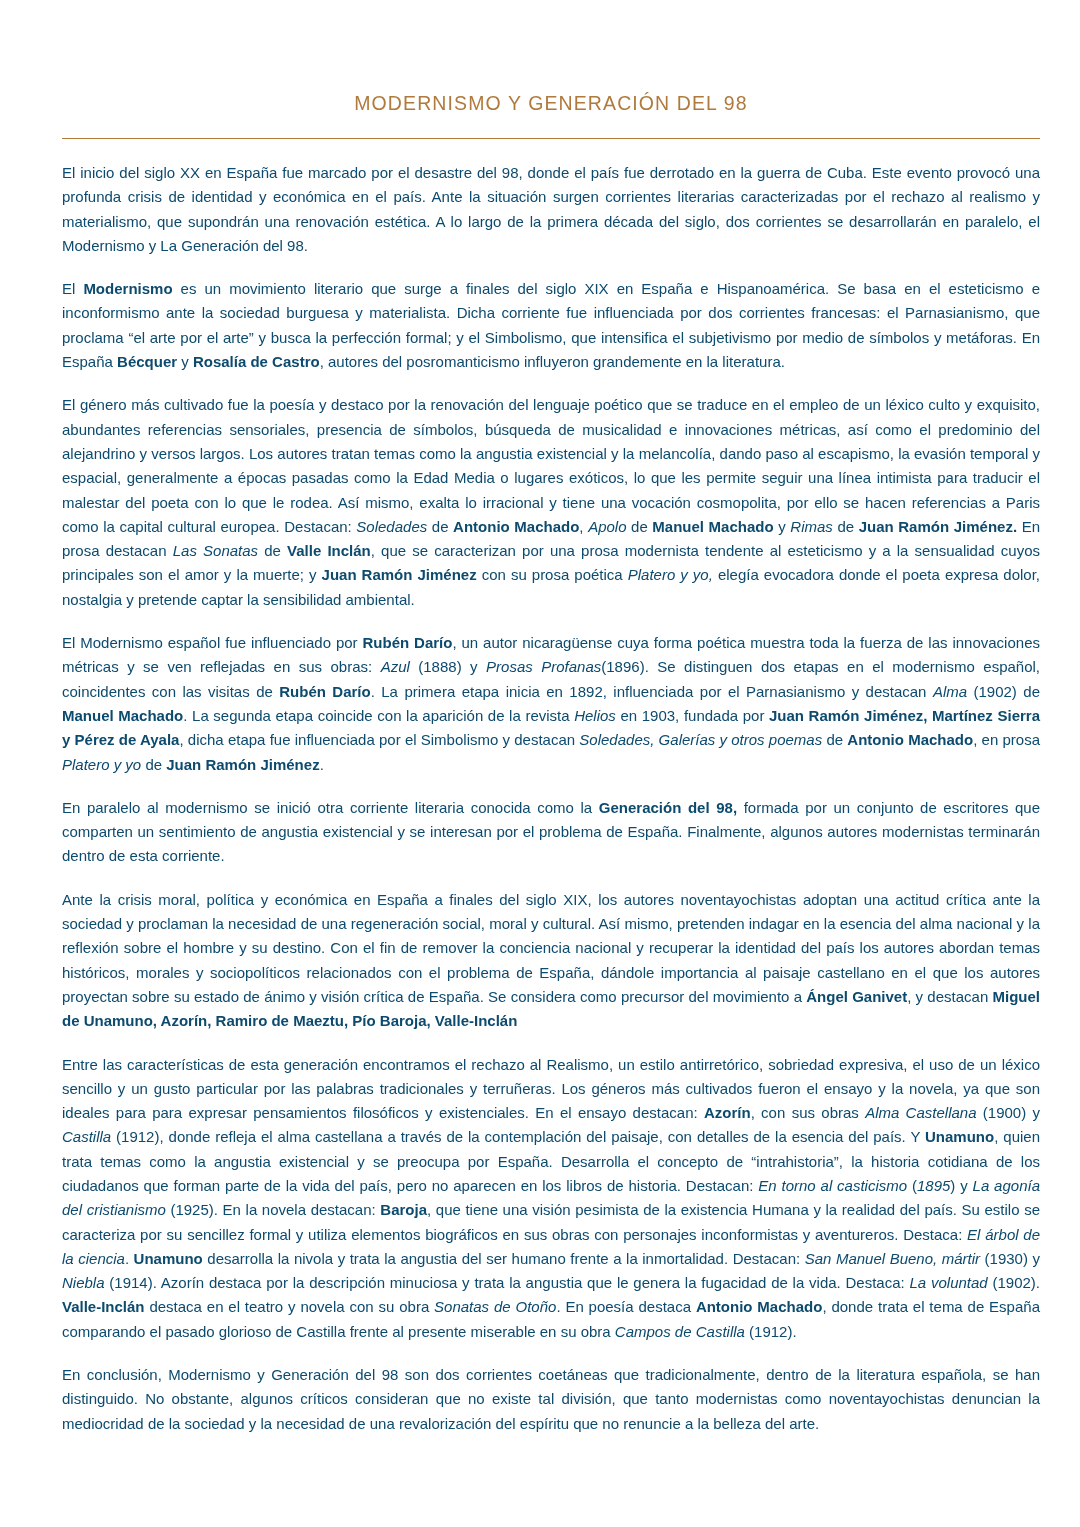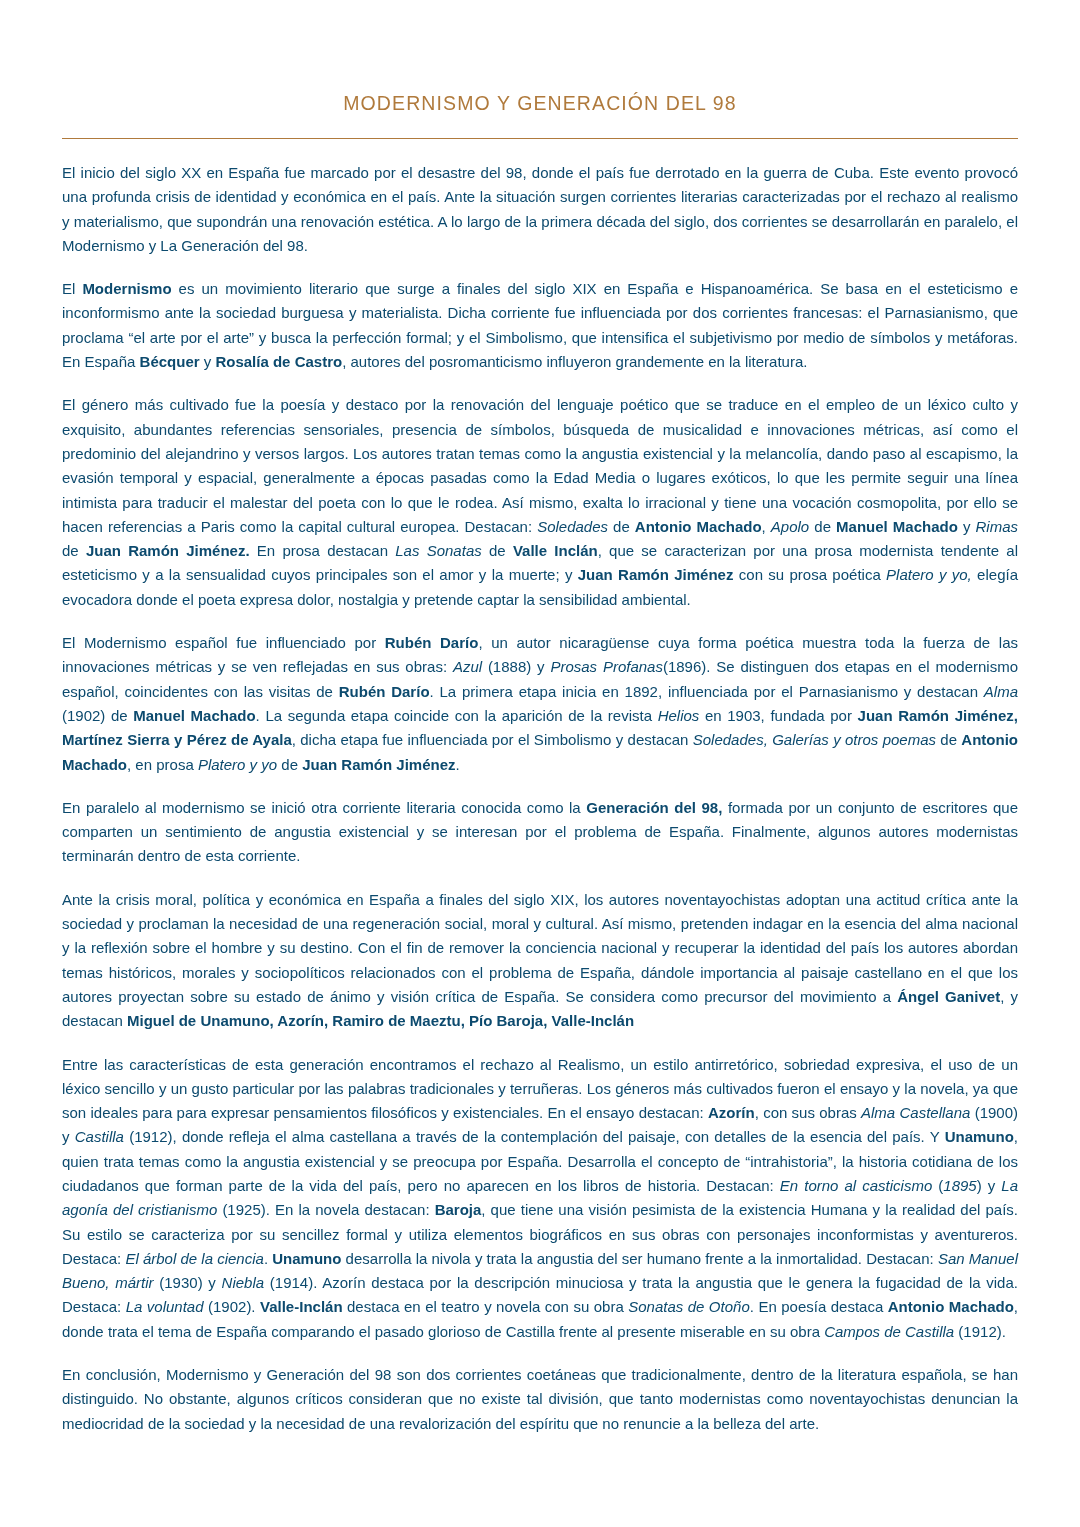--- a/index.html
+++ b/index.html
@@ -10,21 +10,21 @@
   body {
     width: 1080px;
     min-height: 1527px;
     font-family: "Liberation Sans", sans-serif;
     color: #231f20;
   }
   .page {
     width: 1080px;
     min-height: 1527px;
     box-sizing: border-box;
-    padding: 92px 62px 40px 62px;
+    padding: 92px 40px 40px 62px;
     background: #ffffff;
   }
   .doc-title {
     text-align: center;
     color: #b07a3c;
     font-size: 19.5px;
     letter-spacing: 1.1px;
     font-weight: 400;
     margin: 0 0 10px 0;
     padding: 0 0 13px 0;

